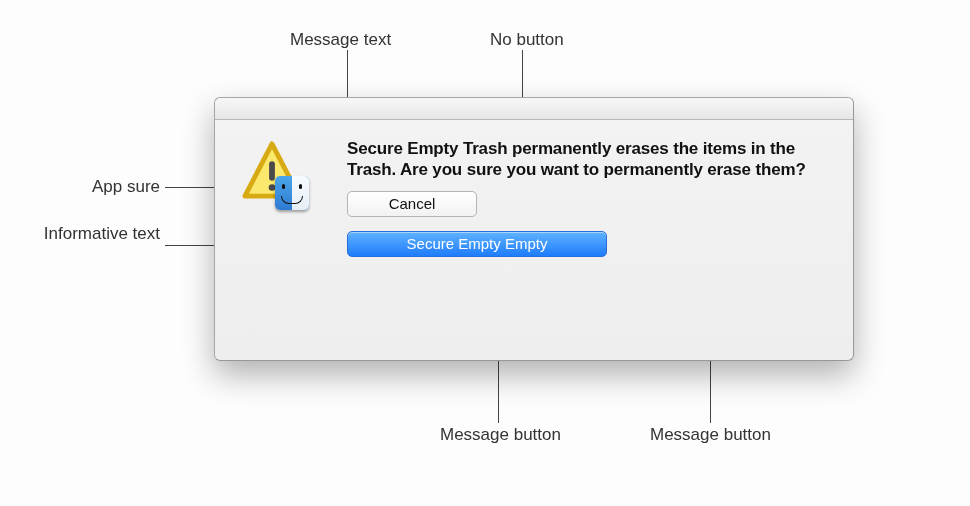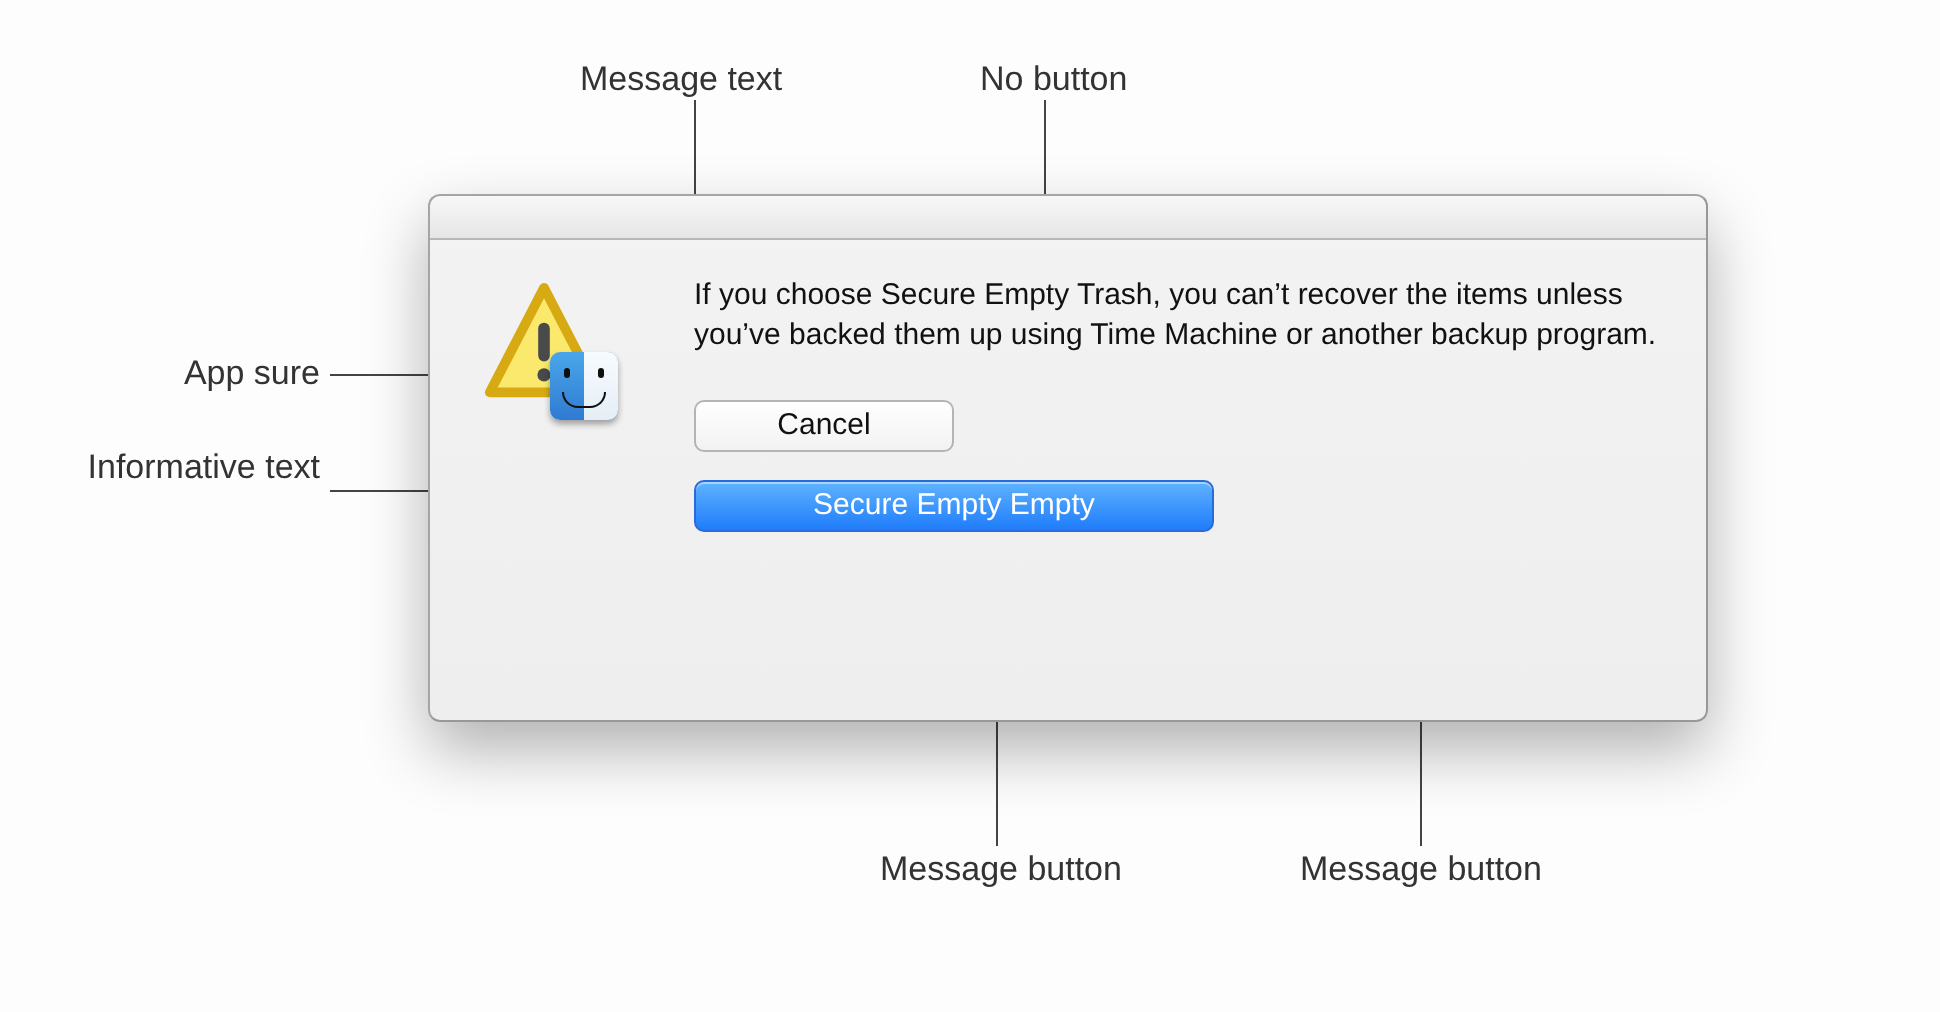--- a/index.html
+++ b/index.html
@@ -195,21 +195,21 @@
       </svg>
       <div class="finder-badge">
         <div class="split"></div>
         <div class="eye l"></div>
         <div class="eye r"></div>
         <div class="smile"></div>
       </div>
     </div>
 
     <div class="text-col">
-      <div class="info">If you choose Secure Empty Trash, you can’t recover the items unless you’ve backed them up using Time Machine or another backup program.</div>
+      <div class="msg">Secure Empty Trash permanently erases the items in the Trash. Are you sure you want to permanently erase them?</div>
     </div>
 
     <div class="btn-row">
       <div class="btn btn-cancel">Cancel</div>
       <div class="btn btn-action">Secure Empty Empty</div>
     </div>
 
   </div>
 </div>
 

